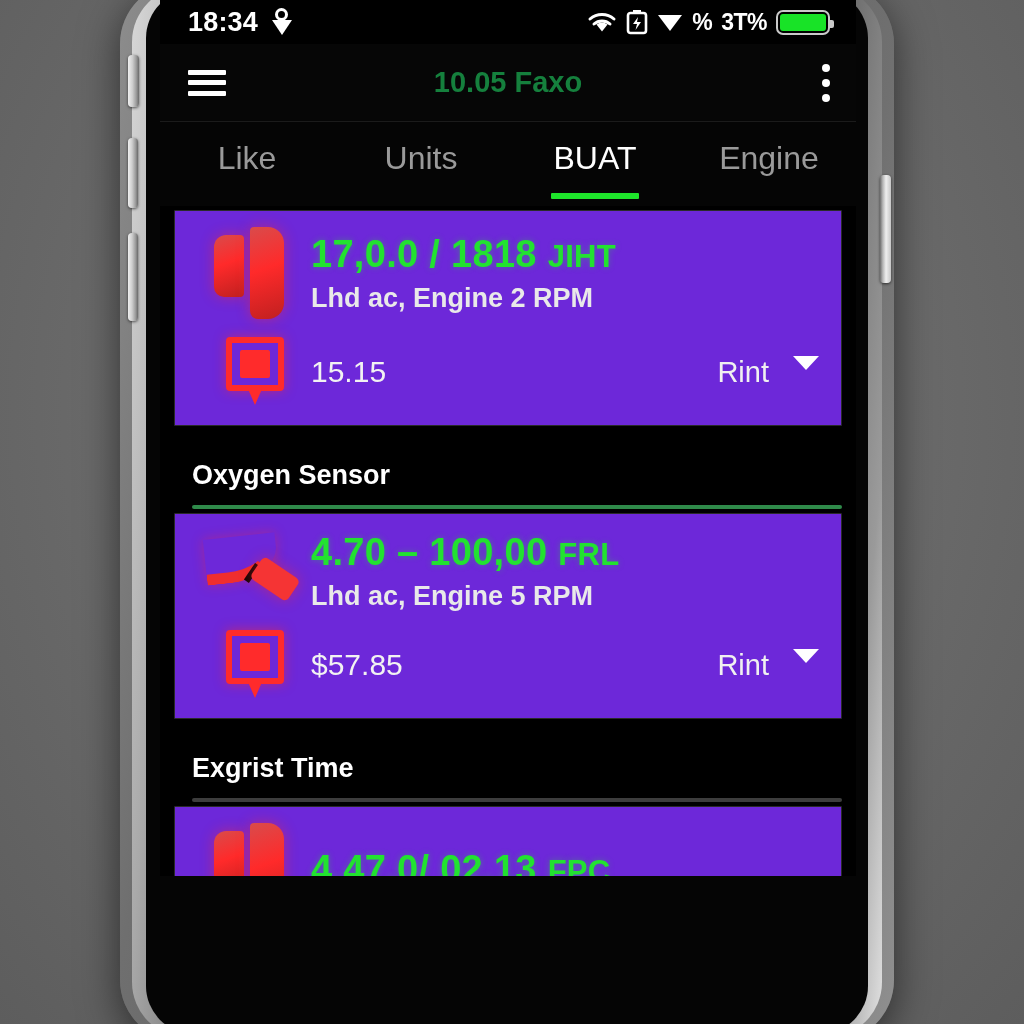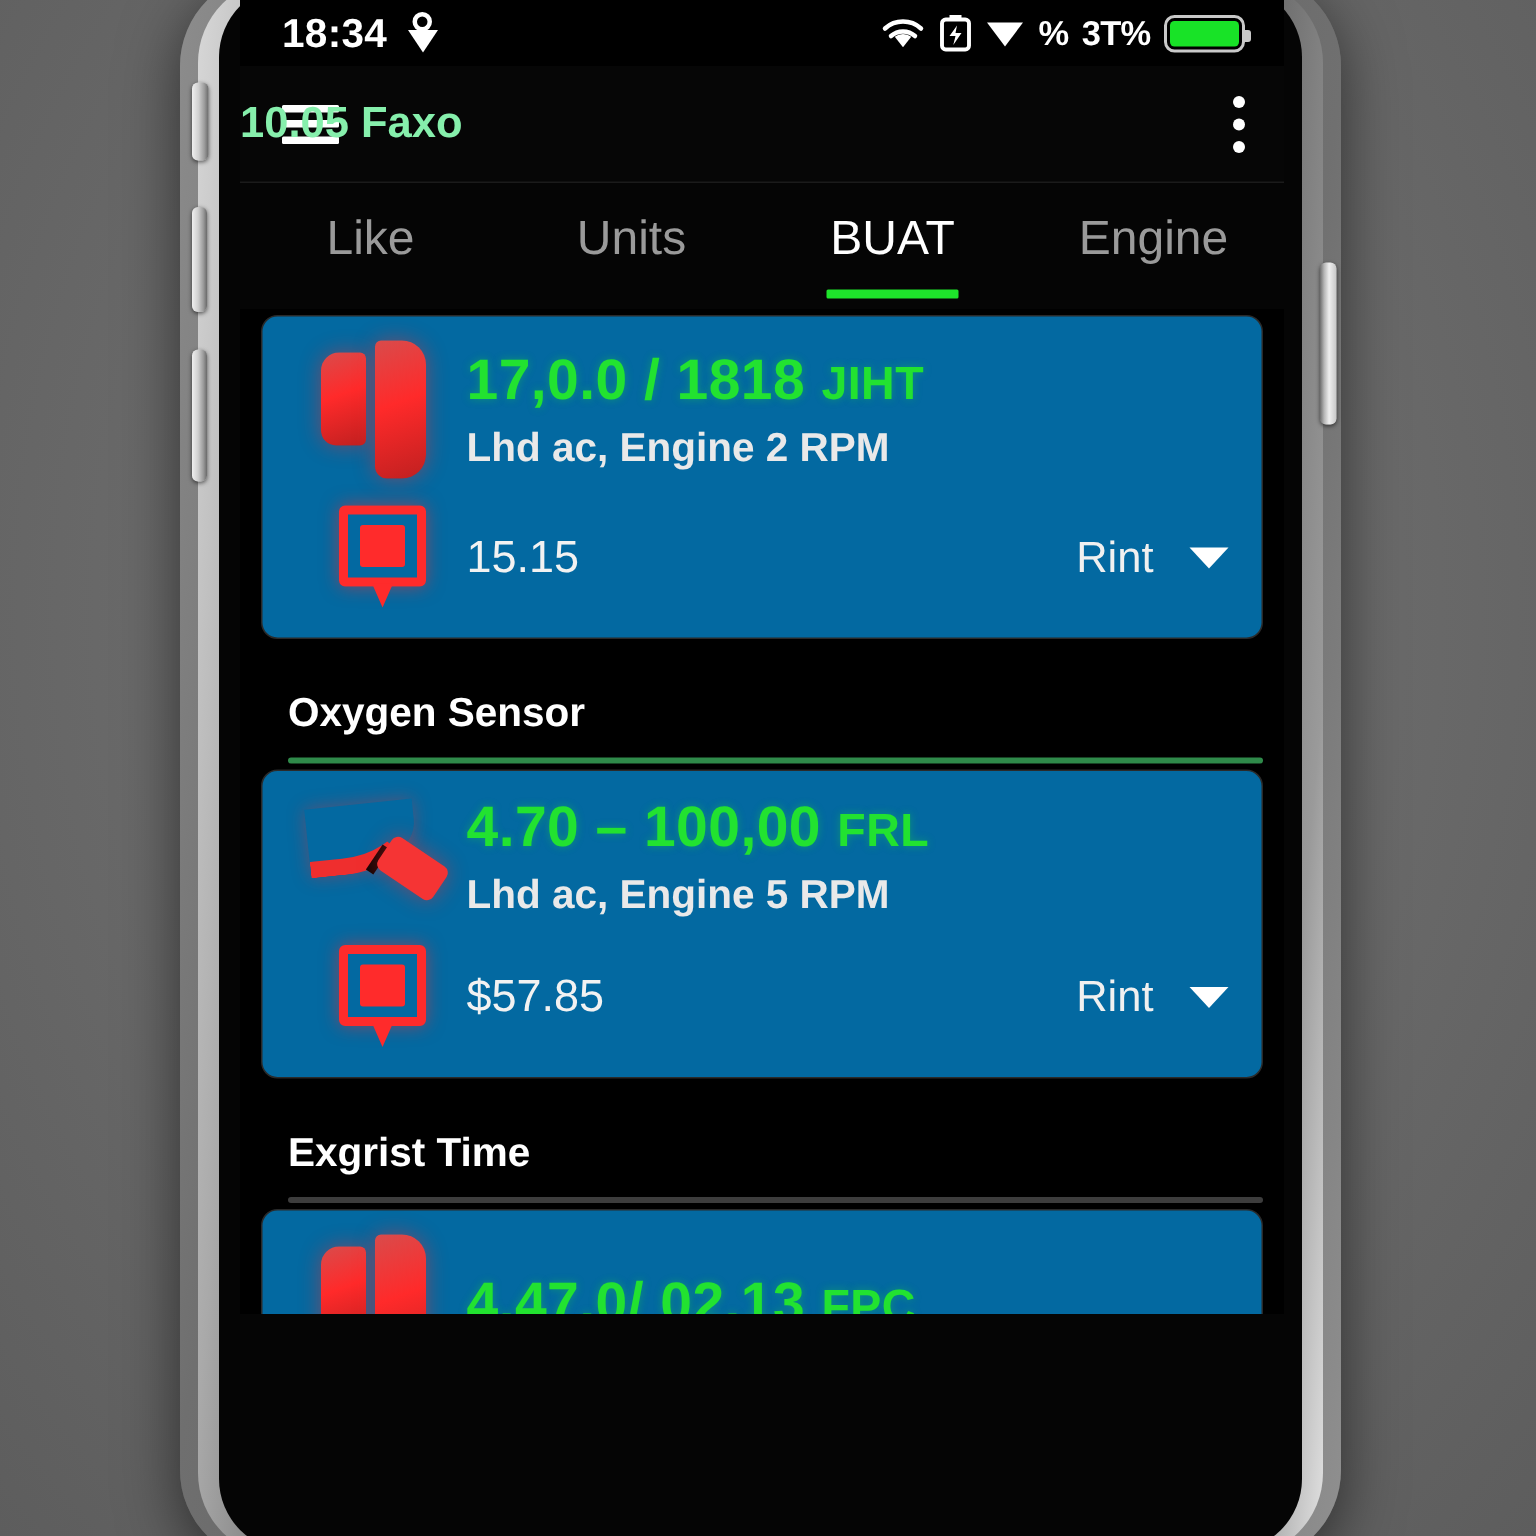--- a/index.html
+++ b/index.html
@@ -121,22 +121,22 @@
     height: 78px;
     display: flex; align-items: center;
     padding: 0 26px 0 28px;
     background: #060606;
     border-bottom: 1px solid #1b1b1b;
     position: relative;
   }
   #hamburger { width: 38px; height: 26px; display:flex; flex-direction:column; justify-content:space-between; cursor:pointer; }
   #hamburger span { display:block; height:5px; background:#fff; border-radius:1px; }
   #app-title {
-    position: absolute; left: 0; right: 0; text-align: left;
-    color: #86efac; font-size: 29px; font-weight: 700; pointer-events: none;
+    position: absolute; left: 0; right: 0; text-align: center;
+    color: #15803d; font-size: 29px; font-weight: 700; pointer-events: none;
   }
   #overflow-menu { margin-left: auto; width: 8px; display:flex; flex-direction:column; gap:7px; cursor:pointer; z-index:2; }
   #overflow-menu i { width:8px; height:8px; border-radius:50%; background:#fff; display:block; }
 
   
   #tab-bar {
     display: flex; align-items: flex-start;
     height: 84px; background:#050505;
     padding-top: 18px;
   }
@@ -151,23 +151,23 @@
     bottom: 0; width: 88px; height: 6px; border-radius: 1px;
     background: #1ee52b; display: none;
   }
   .tab.active .underline { display:block; }
 
   
   #content { background:#000; padding: 0 0 0 0; }
 
   .card {
     margin: 4px 14px 0 14px;
-    background: #0369a1;
+    background: #6d28d9;
     border: 1px solid #2a2a2a;
-    border-radius: 11px;
+    border-radius: 1px;
     padding: 6px 0 10px 0;
   }
   .card-row {
     display: flex; align-items: center;
     padding: 10px 22px 10px 24px;
     min-height: 94px;
   }
   .card-icon {
     width: 112px; flex: 0 0 112px;
     display:flex; align-items:center; justify-content:center;
@@ -181,21 +181,21 @@
     text-shadow: 0 0 6px rgba(34,226,48,.35);
   }
   .value-unit { font-size: 31px; font-weight: 700; }
   .sub-line {
     color: #e9e9e9; font-size: 27px; font-weight: 700;
     margin-top: 7px; white-space: nowrap;
   }
 
   .detail-row { display:flex; align-items:center; padding: 6px 22px 6px 24px; min-height: 86px; }
   .detail-value { color:#f2f2f2; font-size: 30px; font-weight: 400; }
-  .detail-right { margin-left:auto; display:flex; align-items:center; gap: 24px; }
+  .detail-right { margin-left:auto; display:flex; align-items:flex-start; gap: 24px; }
   .detail-label { color:#f0f0f0; font-size: 29px; }
   .caret {
     width: 0; height: 0;
     border-left: 13px solid transparent;
     border-right: 13px solid transparent;
     border-top: 14px solid #ffffff;
   }
 
   
   .section {

